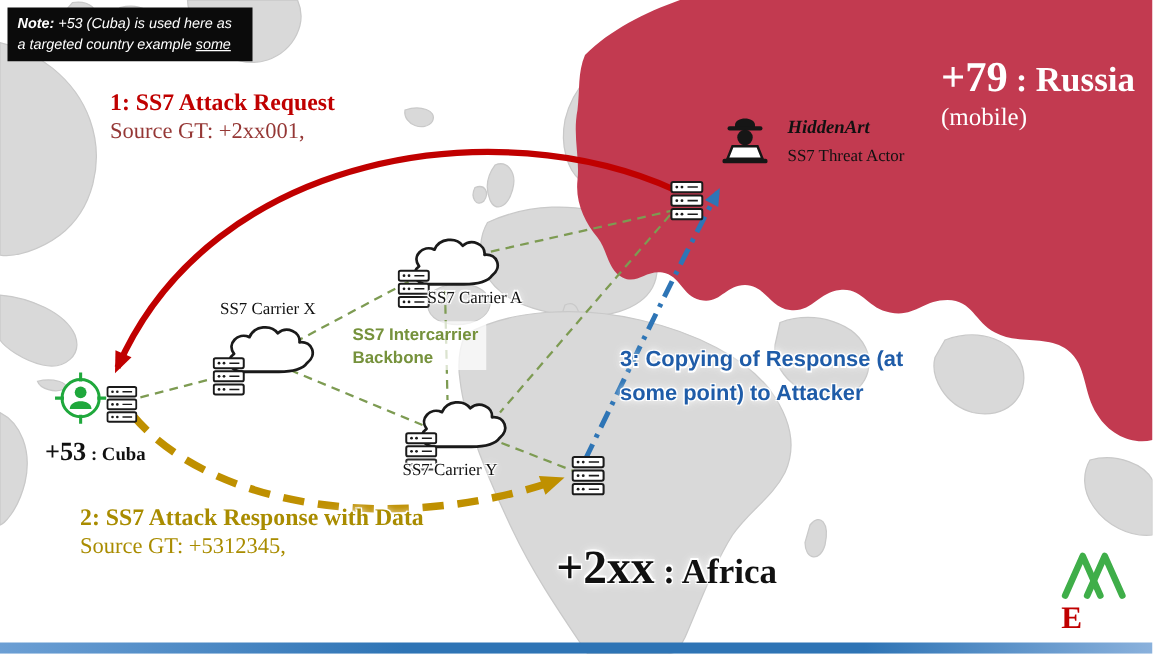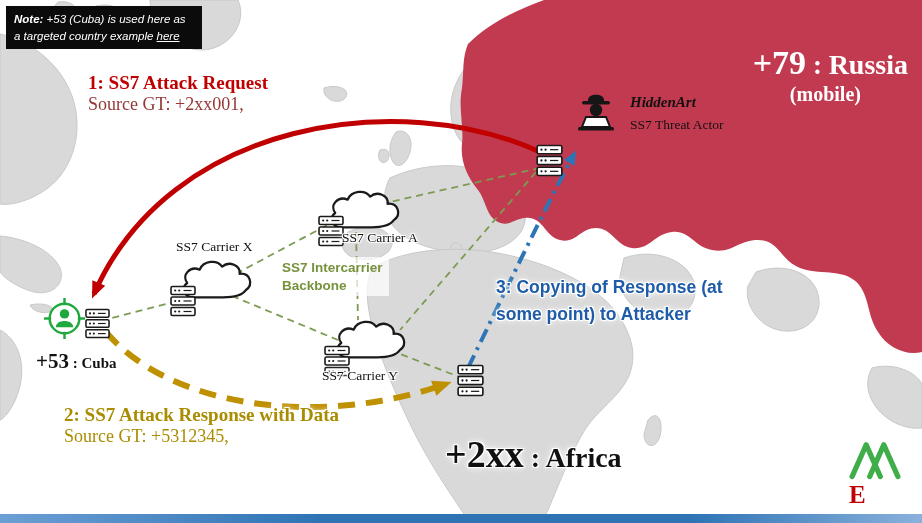--- a/index.html
+++ b/index.html
@@ -31,25 +31,25 @@
   .step-title{font-size:19px;font-weight:bold}
   .step-line{font-size:18px}
   .step1{left:88px;top:72px;width:300px;text-align:left}
   .step1 .step-title{color:var(--attack-red,#c00000)}
   .step1 .step-line{color:var(--attack-red-dark,#953735)}
   .step2{left:64px;top:404px}
   .step2 .step-title,.step2 .step-line{color:var(--response-gold-text,#a98c00)}
   .step3{left:496px;top:274px;width:270px;font:bold 17.5px/1.55 "Liberation Sans",sans-serif;
          color:var(--copy-blue-text,#1f5ca8)}
 
-  .russia-label{right:14px;top:44px;text-align:center;color:#fff}
+  .russia-label{right:14px;top:44px;text-align:left;color:#fff}
   .russia-label .code{font-size:34px;font-weight:bold}
   .russia-label .sep{font-size:27px;font-weight:bold}
   .russia-label .name{font-size:28px;font-weight:bold}
-  .russia-qual{font-size:20px;font-weight:bold;padding-right:10px;margin-top:1px}
+  .russia-qual{font-size:20px;font-weight:normal;padding-right:10px;margin-top:1px}
 
   .actor{left:571px;top:90px;display:flex;gap:9px;align-items:center}
   .actor svg{width:50px;height:46px}
   .actor-name{font-size:15px;font-weight:bold;font-style:italic}
   .actor-role{font-size:13.5px;margin-top:6px}
 
   .srv-node{width:27px;height:33px}
   .srv-node svg{width:100%;height:100%;display:block}
   .cloud-node{width:76px}
   .cloud-node svg.cloud{width:76px;height:52px;display:block}
@@ -136,21 +136,21 @@
       <line class="net-line" x1="390" y1="350" x2="462" y2="378"></line>
       <line class="net-line" x1="536" y1="172" x2="400" y2="330"></line>
     </g>
     <path class="arrow-red" d="M540,152 C400,88 170,120 94,294" marker-end="url(#mred)"></path>
     <path class="arrow-gold" d="M106,332 C170,408 320,428 446,384" marker-end="url(#mgold)"></path>
     <path class="arrow-blue" d="M468,368 C505,292 542,214 574,154" marker-end="url(#mblue)"></path>
   </svg>
 
   <div class="abs note">
     <div><span class="b">Note:</span><span> +53 (Cuba) is used here as</span></div>
-    <div><span>a targeted country example </span><span class="u">here</span></div>
+    <div><span>a targeted country example </span><span class="u">some</span></div>
   </div>
 
   <div class="abs step1 halo">
     <div class="step-title">1: SS7 Attack Request</div>
     <div class="step-line">Source GT: +2xx001,</div>
   </div>
 
   <div class="abs russia-label">
     <div>
       <span class="code">+79</span><span class="sep"> : </span><span class="name">Russia</span>

